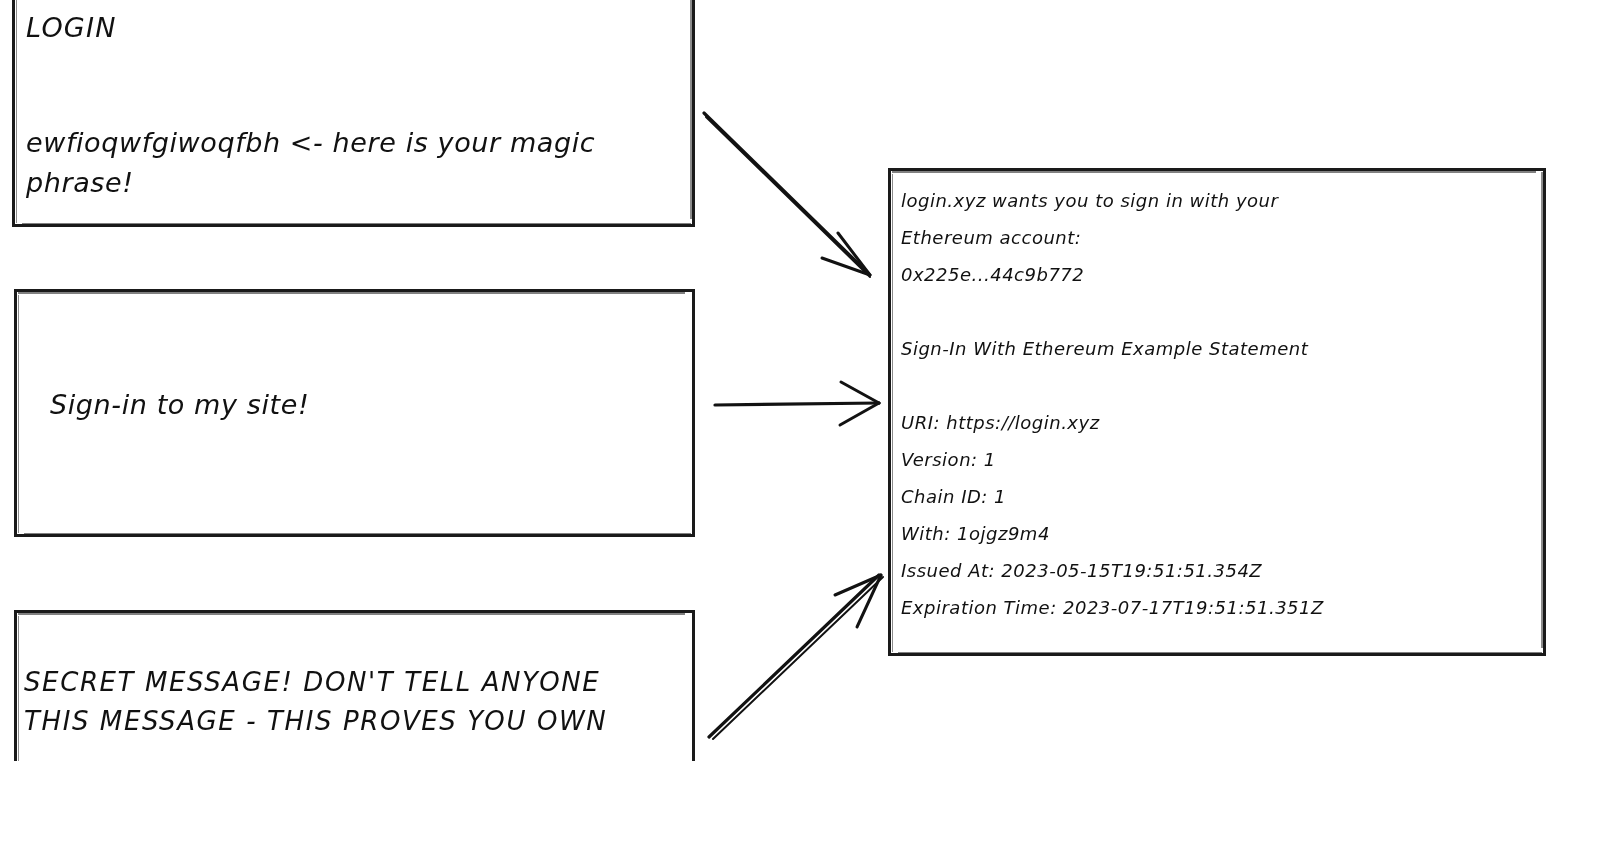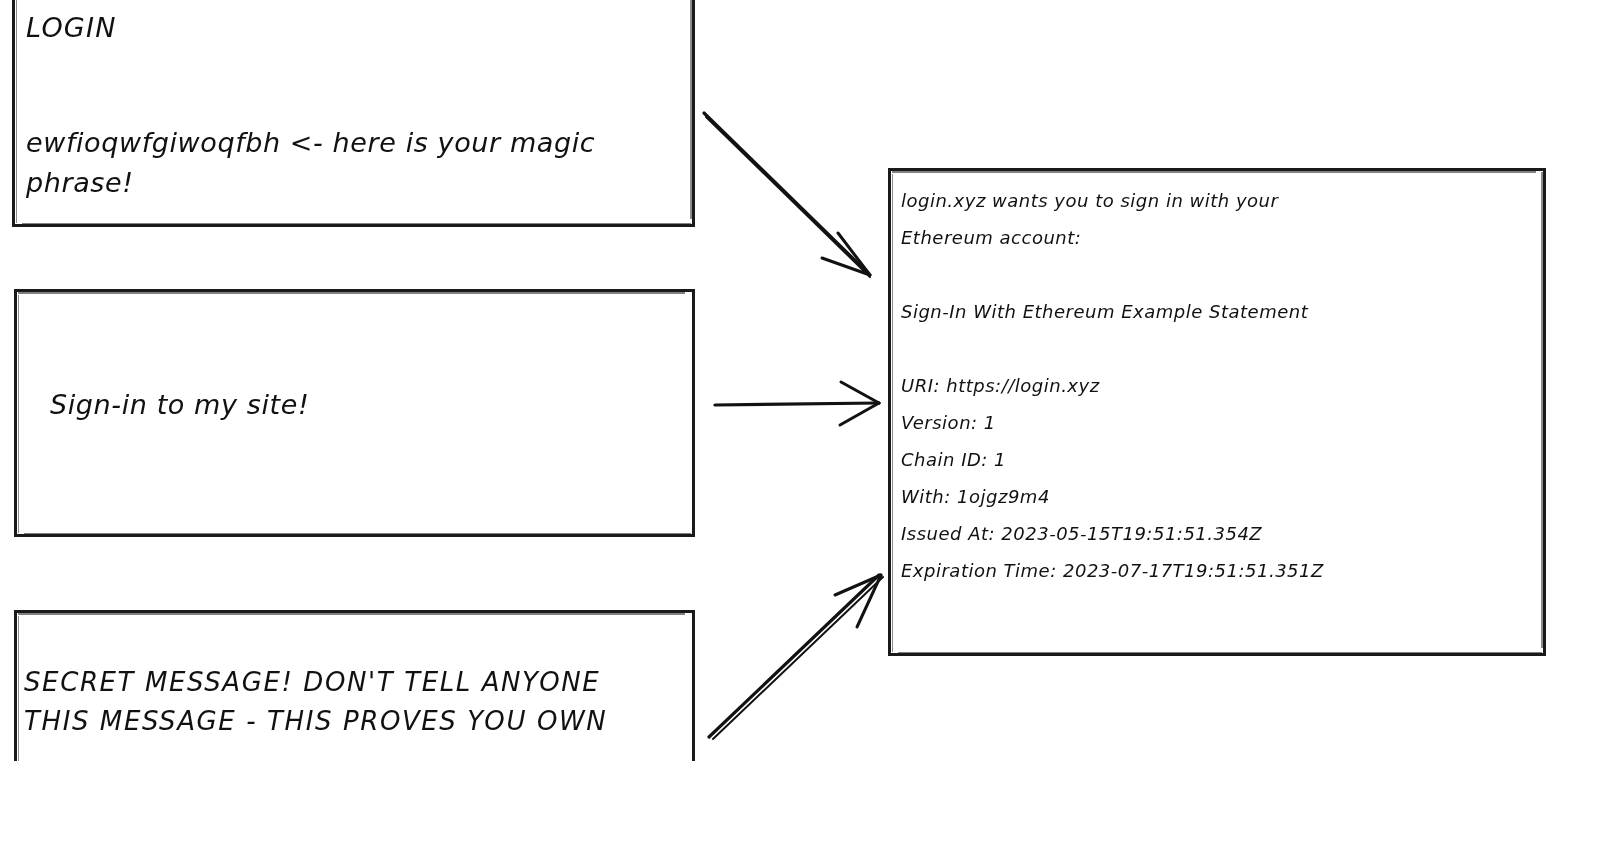--- a/index.html
+++ b/index.html
@@ -142,20 +142,21 @@
     <div class="edge bottom ghost"></div>
     <div class="edge left"></div>
     <div class="edge left ghost"></div>
     <div class="edge right"></div>
     <div class="edge right ghost"></div>
   </div>
 
   <div class="panel-block" style="left:901px; top:182px; width:640px;">
     <div class="panel-row">login.xyz wants you to sign in with your</div>
     <div class="panel-row">Ethereum account:</div>
+    <div class="panel-row">0x225e...44c9b772</div>
     <div class="panel-row blank"></div>
     <div class="panel-row">Sign-In With Ethereum Example Statement</div>
     <div class="panel-row blank"></div>
     <div class="panel-row">URI: https://login.xyz</div>
     <div class="panel-row">Version: 1</div>
     <div class="panel-row">Chain ID: 1</div>
     <div class="panel-row">With: 1ojgz9m4</div>
     <div class="panel-row">Issued At: 2023-05-15T19:51:51.354Z</div>
     <div class="panel-row">Expiration Time: 2023-07-17T19:51:51.351Z</div>
   </div>

